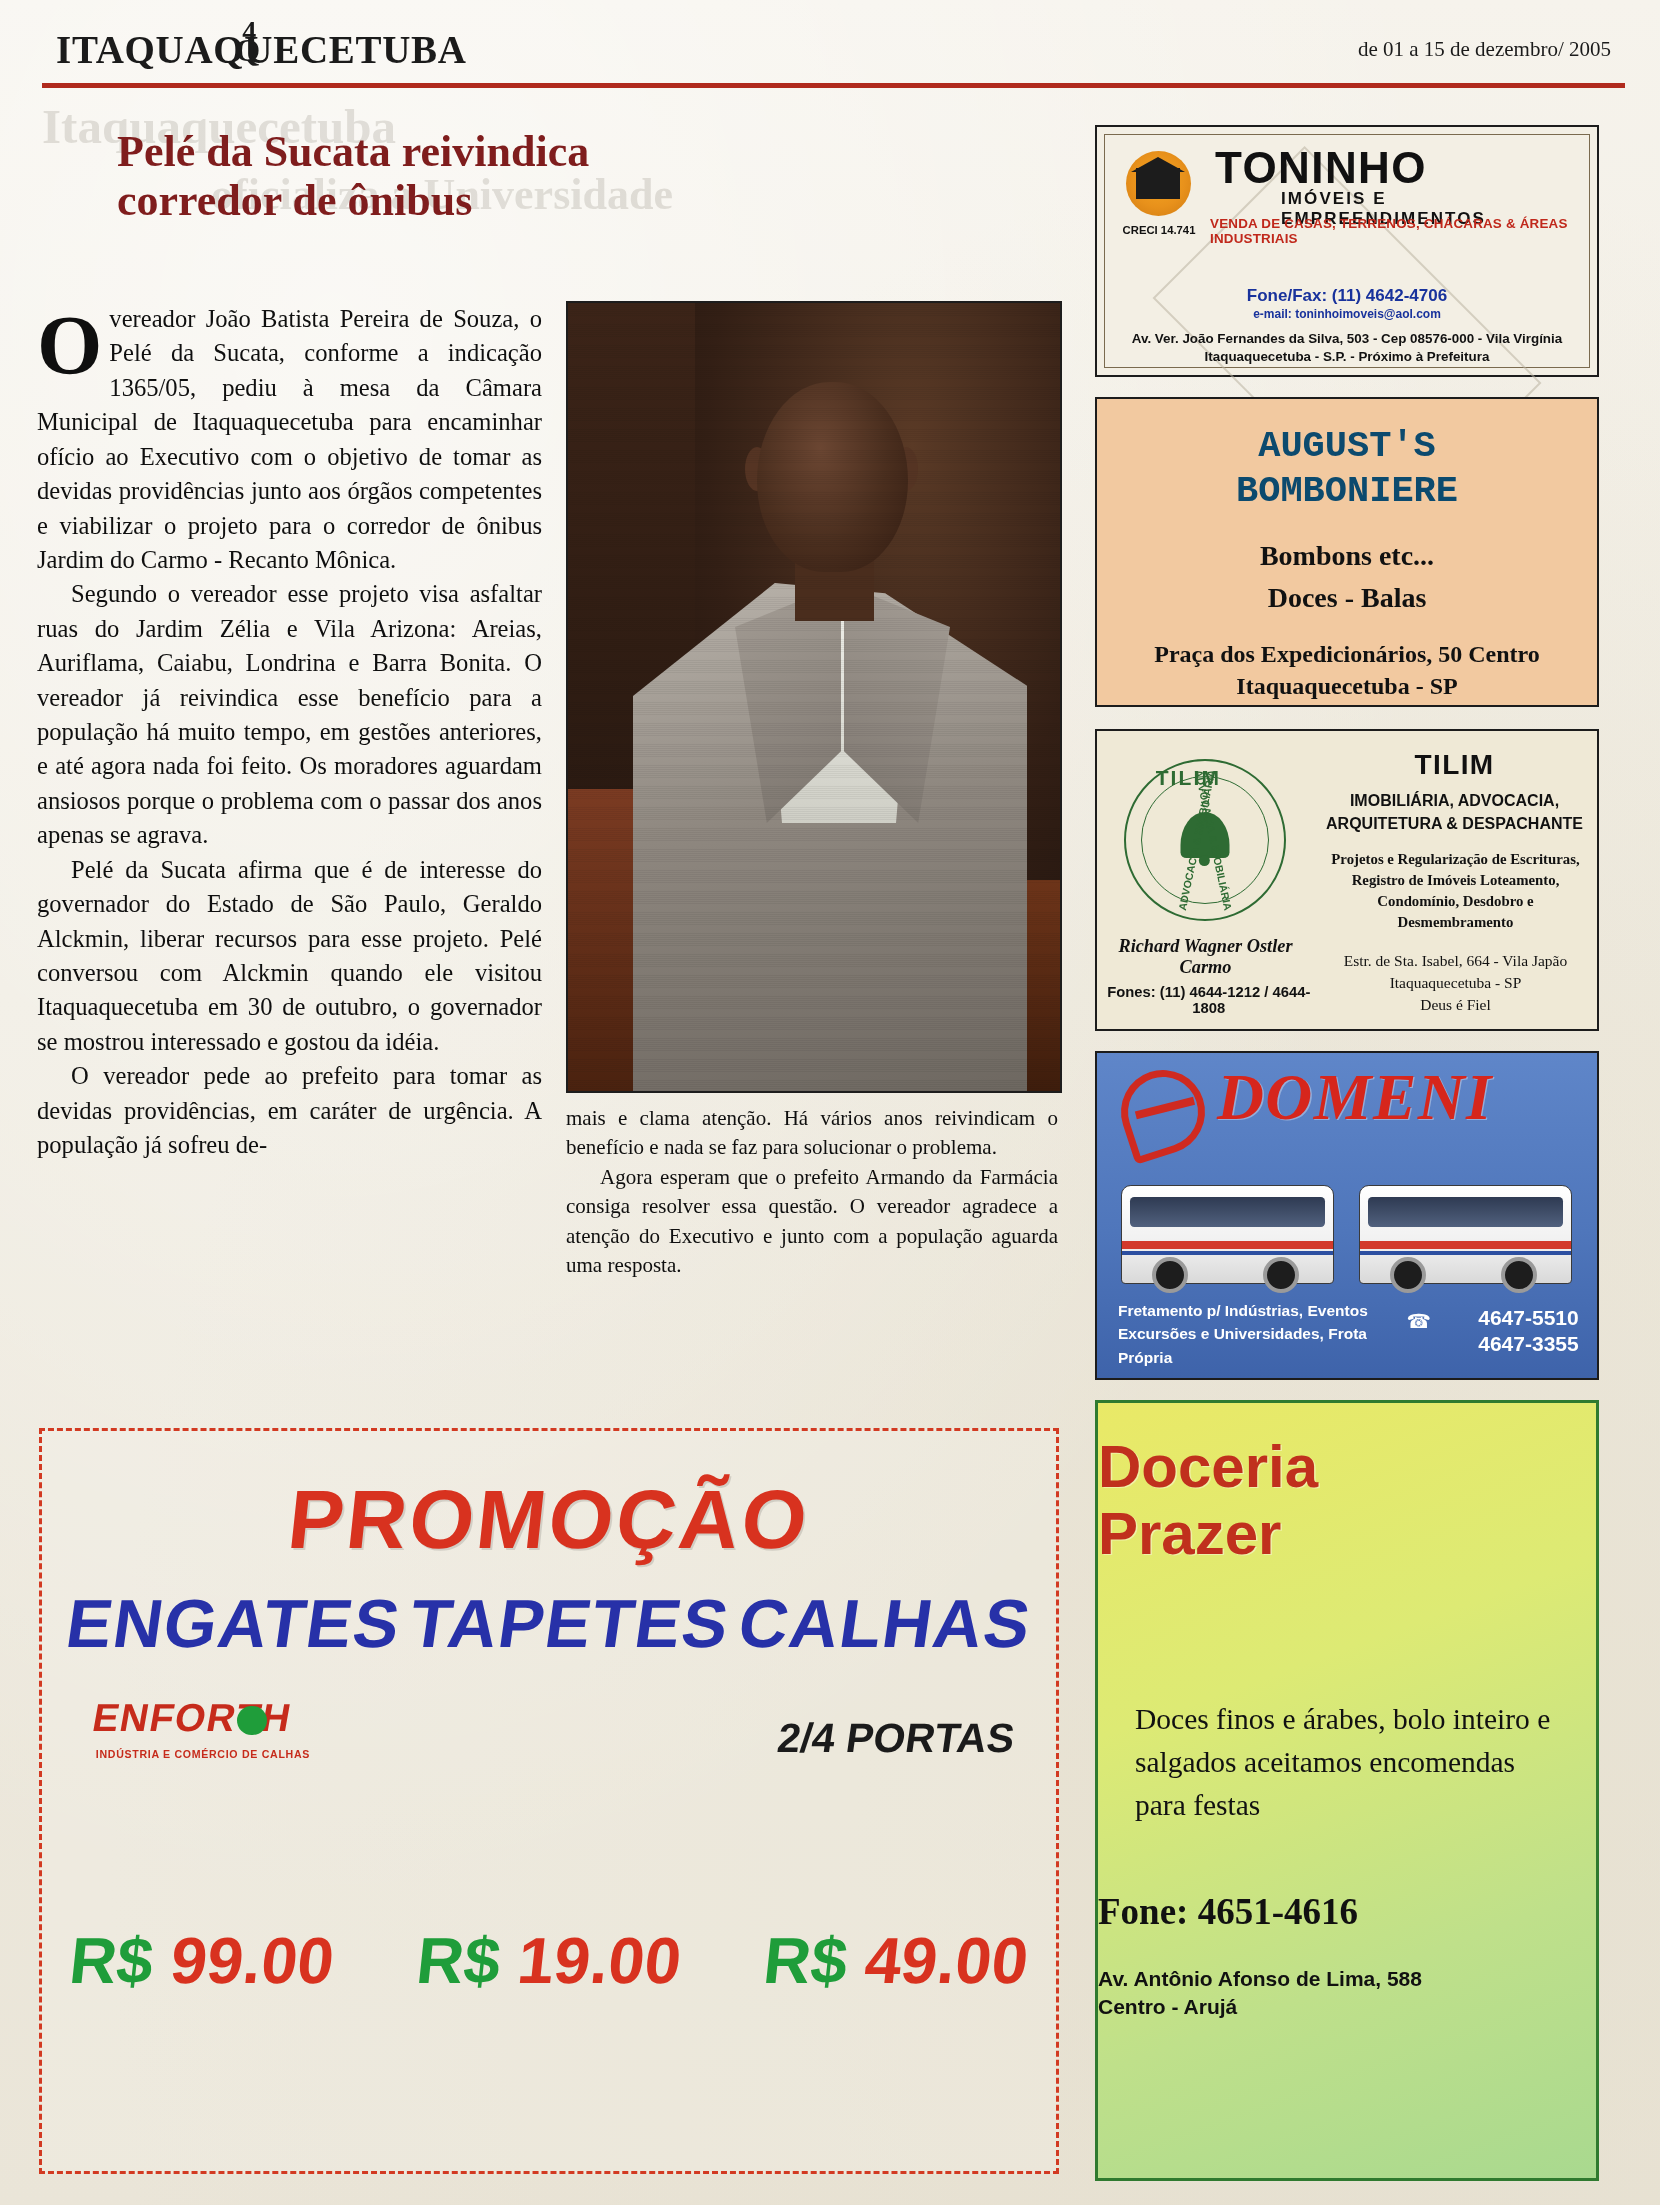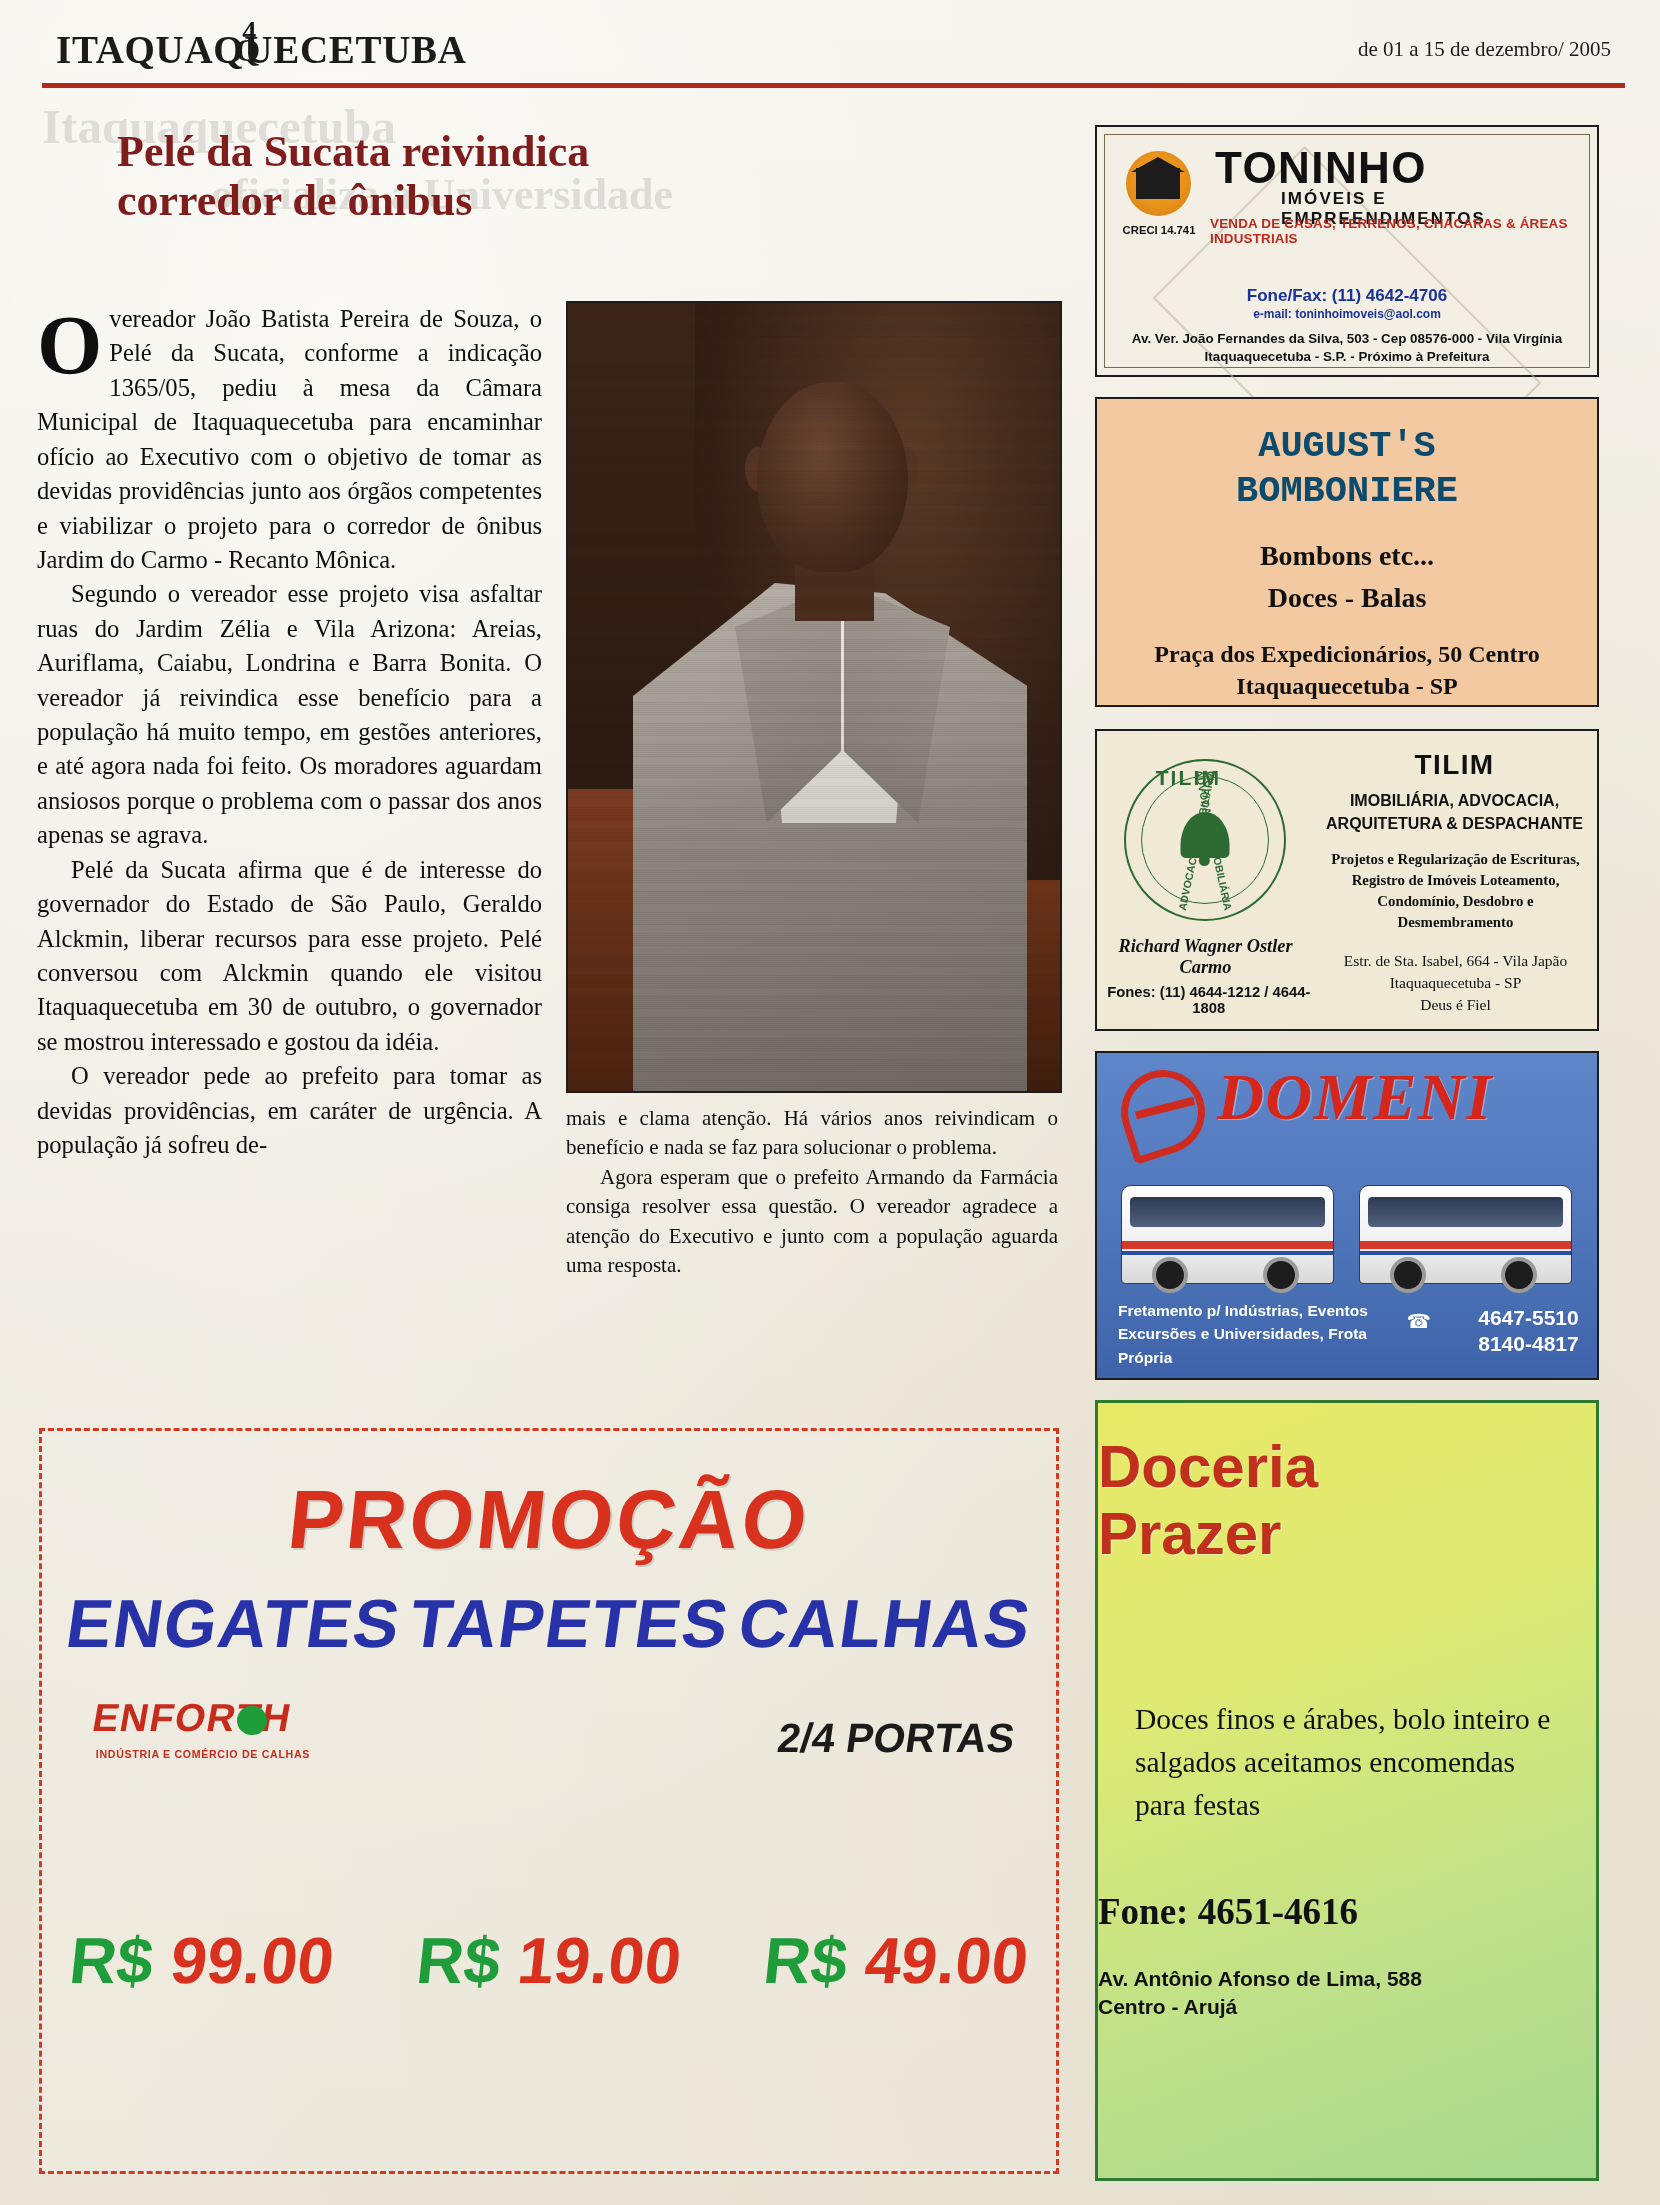--- a/index.html
+++ b/index.html
@@ -620,21 +620,21 @@
         <div class="wheel w2"></div>
     </div>
 
     <div class="dom-left-text">
       <div>Fretamento p/ Indústrias, Eventos</div>
       <div>Excursões e Universidades, Frota Própria</div>
     </div>
     <div class="dom-phone-icon">☎</div>
     <div class="dom-phone">
       <div>4647-5510</div>
-      <div>8140-4817</div>
+      <div>4647-3355</div>
     </div>
   </div>
 
   <div class="ad ad-doceria">
     <div class="doc-t1">
       <div>Doceria</div>
       <div>Prazer</div>
     </div>
     <div class="doc-body">Doces finos e árabes, bolo inteiro e salgados aceitamos encomendas para festas</div>
     <div class="doc-fone">Fone:  4651-4616</div>

